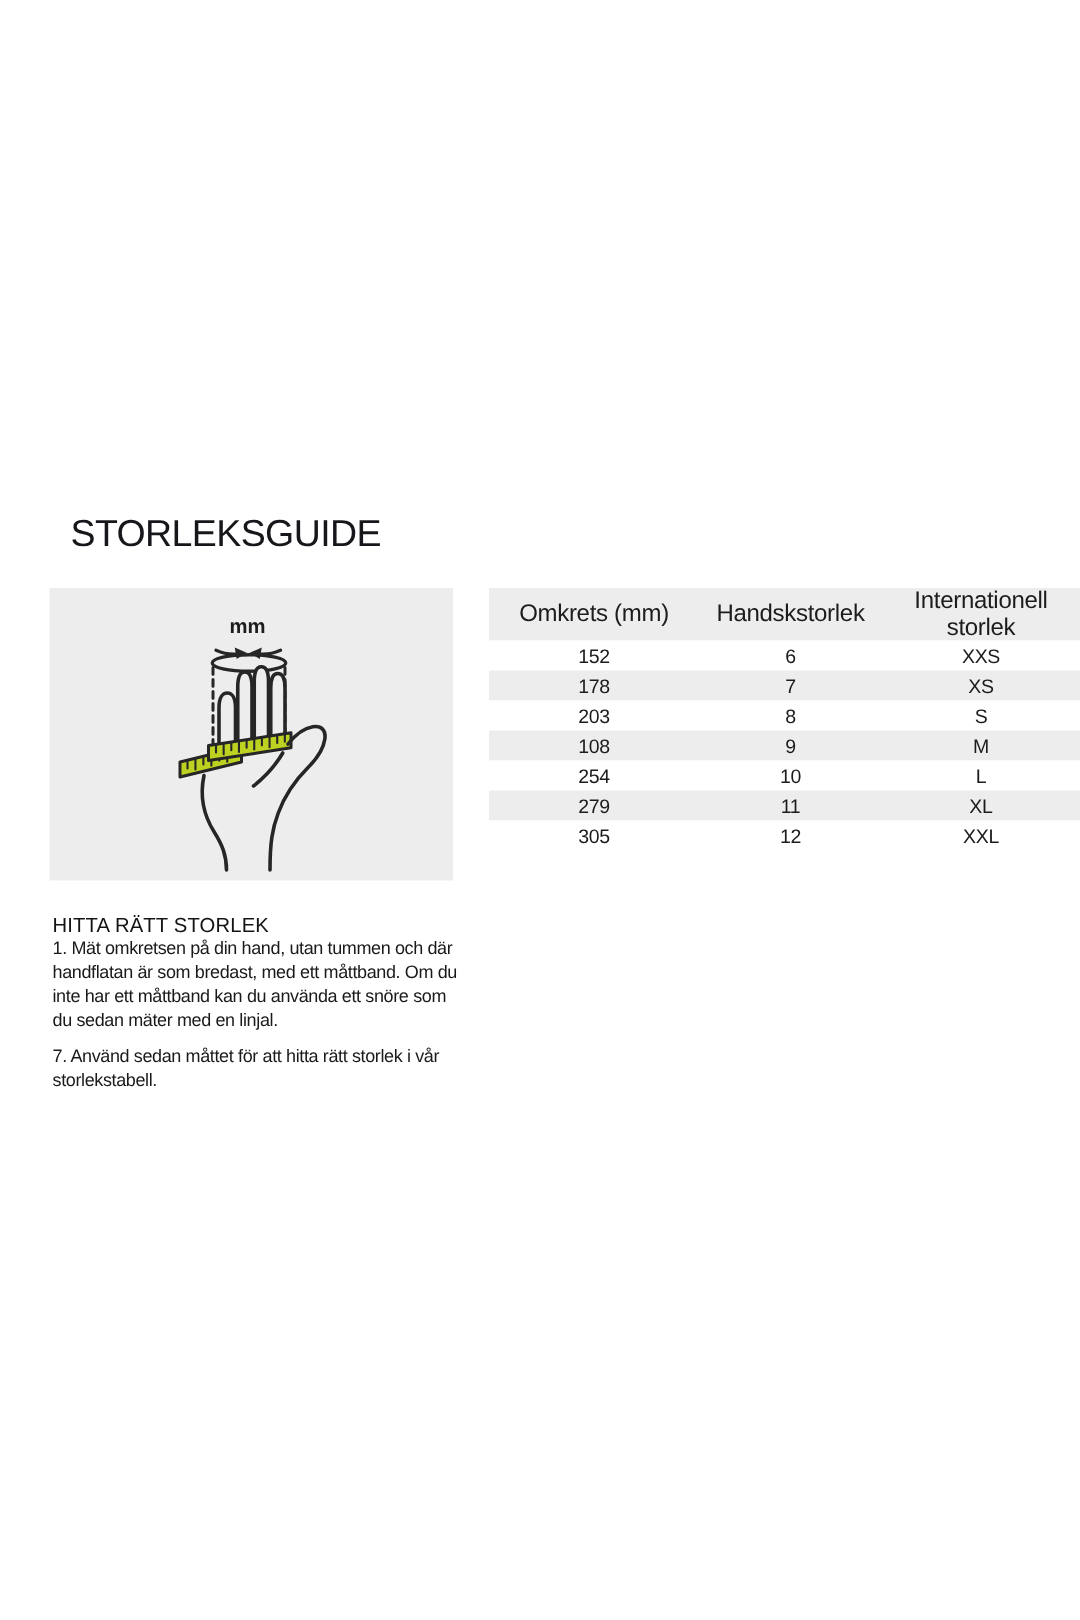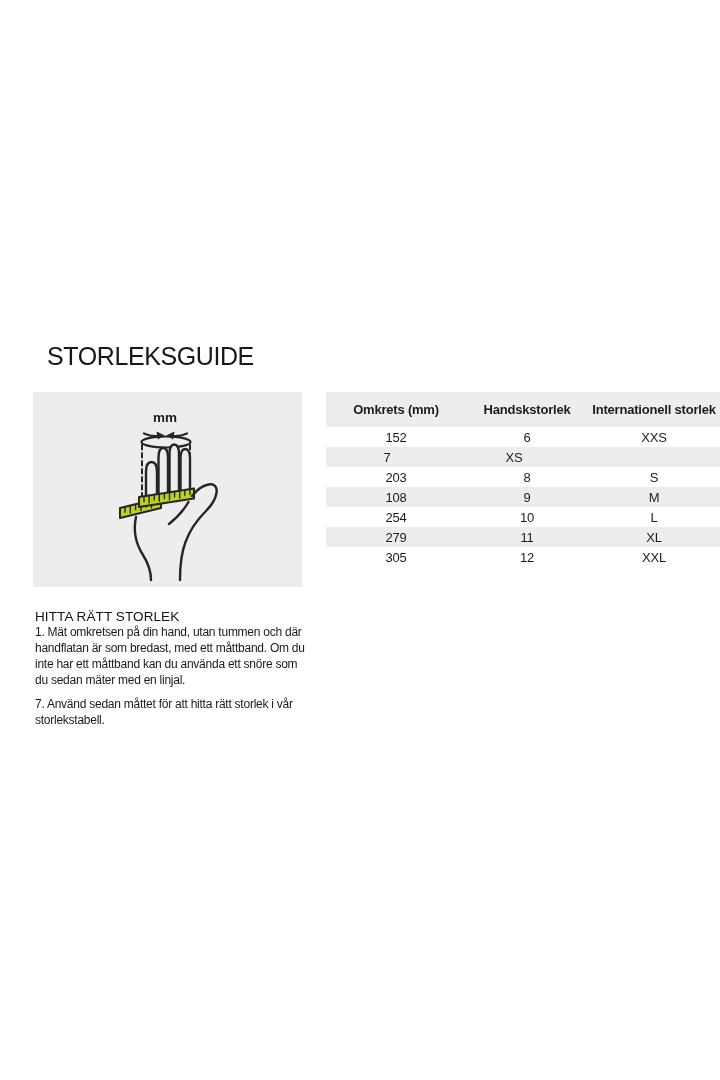--- a/index.html
+++ b/index.html
@@ -64,22 +64,22 @@
     position:absolute;
     left:326px;
     top:392px;
     width:394px;
     font-size:13px;
   }
   .t-head{
     display:flex;
     height:35px;
     background:var(--box_bg);
-    font-weight:700;
-    font-size:13px;
+    font-weight:400;
+    font-size:16px;
   }
   .t-row{
     display:flex;
     height:20px;
     background:#ffffff;
   }
   .t-row.alt{background:var(--row_alt_bg);}
   .t-cell{
     display:flex;
     align-items:center;
@@ -171,20 +171,21 @@
       <div class="t-cell c2">Handskstorlek</div>
       <div class="t-cell c3">Internationell storlek</div>
     </div>
     <div class="t-body" id="tbody">
         <div class="t-row">
           <div class="t-cell c1">152</div>
           <div class="t-cell c2">6</div>
           <div class="t-cell c3">XXS</div>
         </div>
         <div class="t-row alt">
+          <div class="t-cell c1">178</div>
           <div class="t-cell c2">7</div>
           <div class="t-cell c3">XS</div>
         </div>
         <div class="t-row">
           <div class="t-cell c1">203</div>
           <div class="t-cell c2">8</div>
           <div class="t-cell c3">S</div>
         </div>
         <div class="t-row alt">
           <div class="t-cell c1">108</div>

